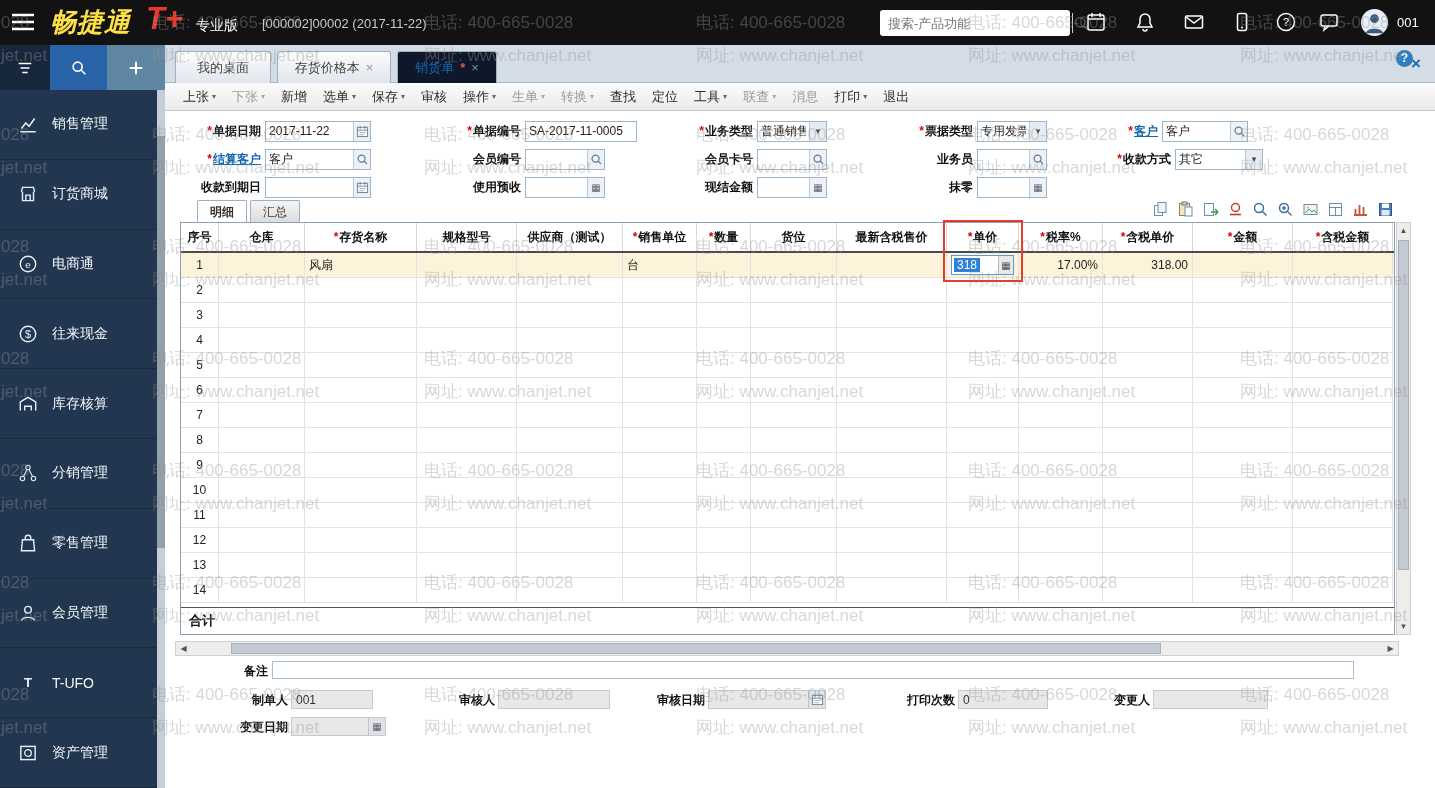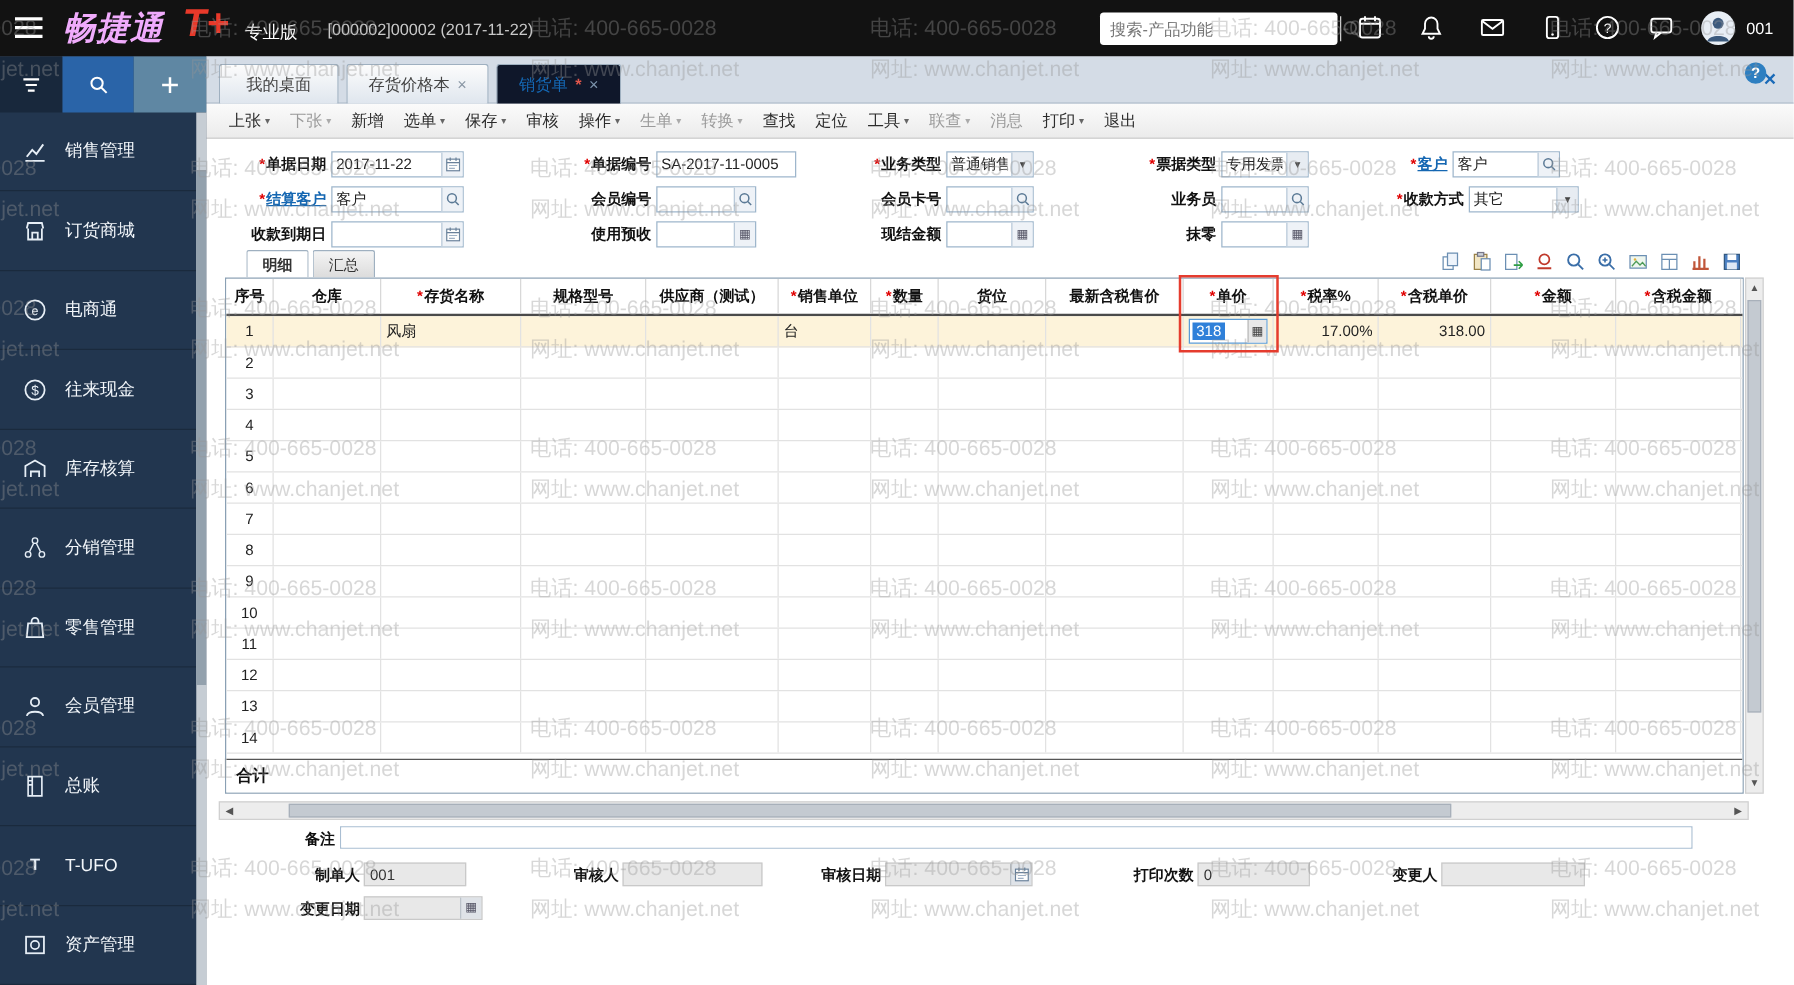--- a/index.html
+++ b/index.html
@@ -2,21 +2,21 @@
 <html><head>
 <meta charset="utf-8">
 <style>
   * { margin:0; padding:0; box-sizing:border-box; }
   html,body { width:1435px; height:788px; overflow:hidden; }
   body { font-family:"Liberation Sans","DejaVu Sans",sans-serif; background:#fff; position:relative; font-size:12px; }
 
   
   .topbar { position:absolute; left:0; top:0; width:1435px; height:45px; background:#121212; z-index:10; }
   .burger { position:absolute; left:11px; top:13px; width:24px; height:18px; cursor:pointer; }
-  .logo-cn { position:absolute; left:50px; top:5px; font-size:26px; font-weight:bold; font-style:italic; color:#f0abfc; letter-spacing:1px; }
+  .logo-cn { position:absolute; left:50px; top:5px; font-size:26px; font-weight:bold; font-style:italic; color:#fde047; letter-spacing:1px; }
   .logo-t  { position:absolute; left:146px; top:1px; font-size:31px; font-weight:bold; font-style:italic; color:#e8392a; }
   .edition { position:absolute; left:196px; top:17px; font-size:14px; color:#fff; }
   .account { position:absolute; left:262px; top:16px; font-size:13px; color:#c9c9c9; }
   .searchbox { position:absolute; left:880px; top:10px; width:190px; height:26px; background:#fff; border-radius:3px; display:flex; align-items:center; }
   .searchbox input { flex:1; border:none; outline:none; background:transparent; font-size:13px; color:#333; padding:0 8px; font-family:inherit; }
   .searchbox .smag { width:30px; height:20px; border-left:1px solid #ccc; display:flex; align-items:center; justify-content:center; cursor:pointer; }
   .top-ico { position:absolute; top:11px; width:22px; height:22px; cursor:pointer; }
   .avatar { position:absolute; left:1360px; top:8px; width:29px; height:29px; border-radius:50%; overflow:hidden; cursor:pointer; }
   .username { position:absolute; left:1397px; top:15px; color:#fff; font-size:13px; }
 
@@ -246,26 +246,20 @@
       </div>
       <div class="side-item">
         <span class="sic"><svg viewBox="0 0 20 20">
             <circle cx="10" cy="7" r="3" fill="none" stroke="#e6eef6" stroke-width="1.3"></circle>
             <path d="M4 17c1-4 11-4 12 0" fill="none" stroke="#e6eef6" stroke-width="1.3"></path>
           </svg></span>
         <span>会员管理</span>
       </div>
       <div class="side-item">
         <span class="sic"><svg viewBox="0 0 20 20">
-            <path d="M5 3h10v14H5zM8 3v14M5 6h3M5 9h3" fill="none" stroke="#e6eef6" stroke-width="1.2"></path>
-          </svg></span>
-        <span>总账</span>
-      </div>
-      <div class="side-item">
-        <span class="sic"><svg viewBox="0 0 20 20">
             <text x="10" y="14" font-size="12" fill="#e6eef6" text-anchor="middle" font-weight="bold">T</text>
           </svg></span>
         <span>T-UFO</span>
       </div>
       <div class="side-item">
         <span class="sic"><svg viewBox="0 0 20 20">
             <rect x="3.5" y="4" width="13" height="12" fill="none" stroke="#e6eef6" stroke-width="1.3"></rect>
             <circle cx="10" cy="10" r="3" fill="none" stroke="#e6eef6" stroke-width="1.2"></circle>
           </svg></span>
         <span>资产管理</span>

